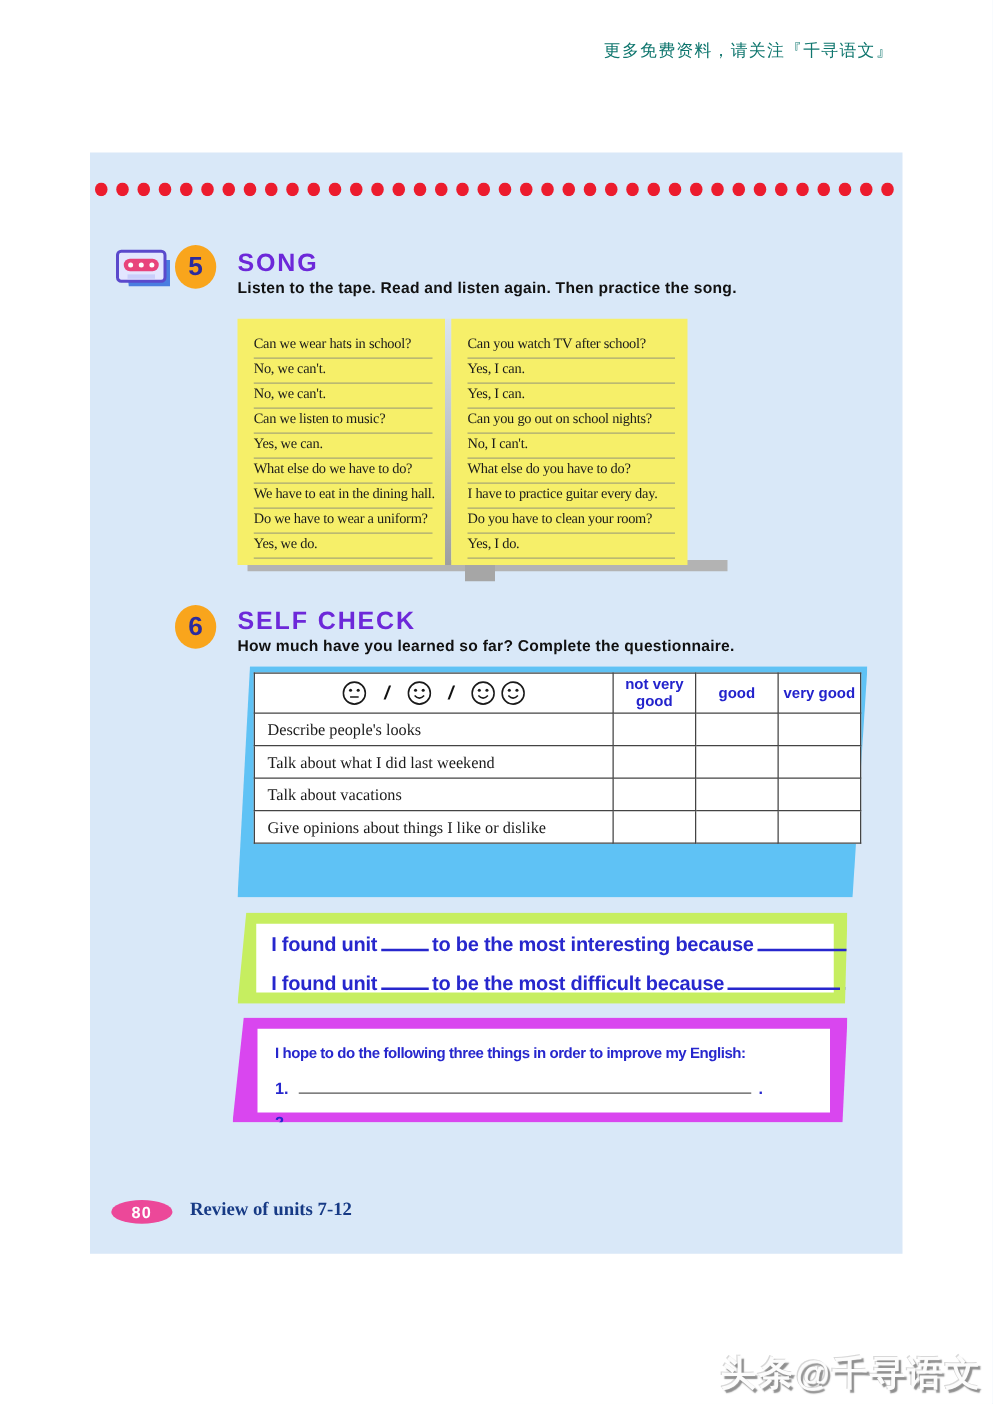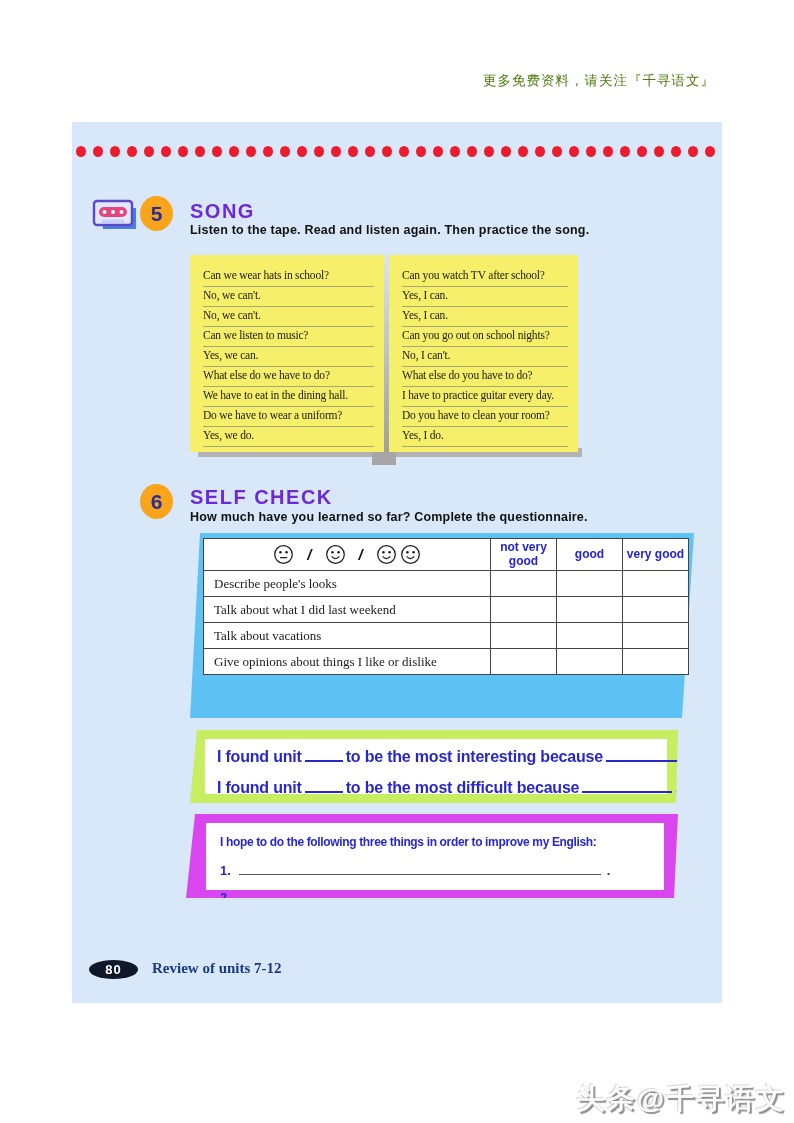--- a/index.html
+++ b/index.html
@@ -1,21 +1,21 @@
 <!DOCTYPE html>
 <html><head>
 <meta charset="utf-8">
 <style>
   html,body{margin:0;padding:0;background:#fff;}
   #page{position:relative;width:794px;height:1123px;background:#ffffff;overflow:hidden;
         font-family:"Liberation Sans",sans-serif;}
 
   
-  .banner{position:absolute;left:483px;top:32px;font-size:13.5px;color:#4d7c0f;
-          letter-spacing:1px;font-family:"Liberation Serif",serif;margin-top:40px;}
+  .banner{position:absolute;left:483px;top:32px;font-size:13.5px;color:#0f766e;
+          letter-spacing:1px;font-family:"Liberation Serif",serif;}
 
   
   .panel{position:absolute;left:72px;top:122px;width:650px;height:881px;
          background:#d9e8f8;overflow:hidden;}
 
   
   .dots{position:absolute;left:4px;top:24px;width:646px;display:flex;gap:7px;overflow:hidden;}
   .dot{flex:none;width:10px;height:11px;border-radius:50%;background:#ec1c2e;}
 
   
@@ -26,21 +26,21 @@
   .sec-instr{position:absolute;color:#111;font-size:12.5px;font-weight:bold;letter-spacing:.2px;}
 
   .cassette{position:absolute;left:20px;top:76px;}
 
   
   .notebook{position:absolute;left:118px;top:133px;width:388px;height:197px;}
   .nb-shadow{position:absolute;left:8px;top:193px;width:384px;height:9px;background:#b3b3b3;}
   .nb-tab{position:absolute;left:182px;top:193px;width:24px;height:17px;background:#a6a6a6;}
   .nb-pages{position:absolute;left:0;top:0;width:388px;height:197px;display:flex;}
   .page{margin:0;list-style:none;background:#f6ef69;padding:12px 10px 0 13px;box-sizing:border-box;}
-  .page.left{width:194px;}
+  .page.left{width:166px;}
   .page.right{width:189px;}
   .spine{width:5px;background:linear-gradient(#d9e4f2,#9f9f9f);}
   .page li{height:19px;line-height:17px;border-bottom:1px solid #a8a874;
            font-family:"Liberation Serif",serif;font-size:11.5px;color:#1a1a1a;
            white-space:nowrap;letter-spacing:-0.2px;}
 
   
   .table-frame{position:absolute;left:116px;top:411px;width:506px;height:185px;background:#5fc2f5;
                clip-path:polygon(12px 0,100% 0,calc(100% - 12px) 100%,2px 100%);}
   table.sc{position:absolute;left:131px;top:416px;width:472px;border-collapse:collapse;
@@ -71,21 +71,21 @@
   
   .purple-box{position:absolute;left:114px;top:692px;width:492px;height:84px;background:#d946ef;
               clip-path:polygon(9px 0,100% 0,calc(100% - 4px) 100%,0 100%);}
   .purple-inner{position:absolute;left:20px;right:14px;top:9px;bottom:8px;background:#fff;}
   .improve-title{margin:12px 0 0 14px;font-size:12px;font-weight:bold;color:#2727cd;
                  letter-spacing:-0.35px;white-space:nowrap;}
   .improve-row{margin:14px 0 0 14px;height:13px;font-size:13px;font-weight:bold;color:#2727cd;}
   .imp-end{color:#2727cd;}
 
   
-  .pg-oval{position:absolute;left:17px;top:838px;width:49px;height:19px;background:#0f172a;
+  .pg-oval{position:absolute;left:17px;top:838px;width:49px;height:19px;background:#ec4899;
            border-radius:50%;color:#fff;font-size:13px;font-weight:bold;display:flex;
            align-items:center;justify-content:center;letter-spacing:1px;}
   .pg-label{position:absolute;left:80px;top:838px;color:#173a85;font-size:15px;font-weight:bold;
             font-family:"Liberation Serif",serif;}
 
   
   .watermark{position:absolute;right:8px;top:1080px;font-size:28px;font-weight:bold;color:#fcfcfc;
              text-shadow:2px 2px 1px #8f8f8f,-1px -1px 0 #d8d8d8;letter-spacing:2px;}
 </style>
 </head>

